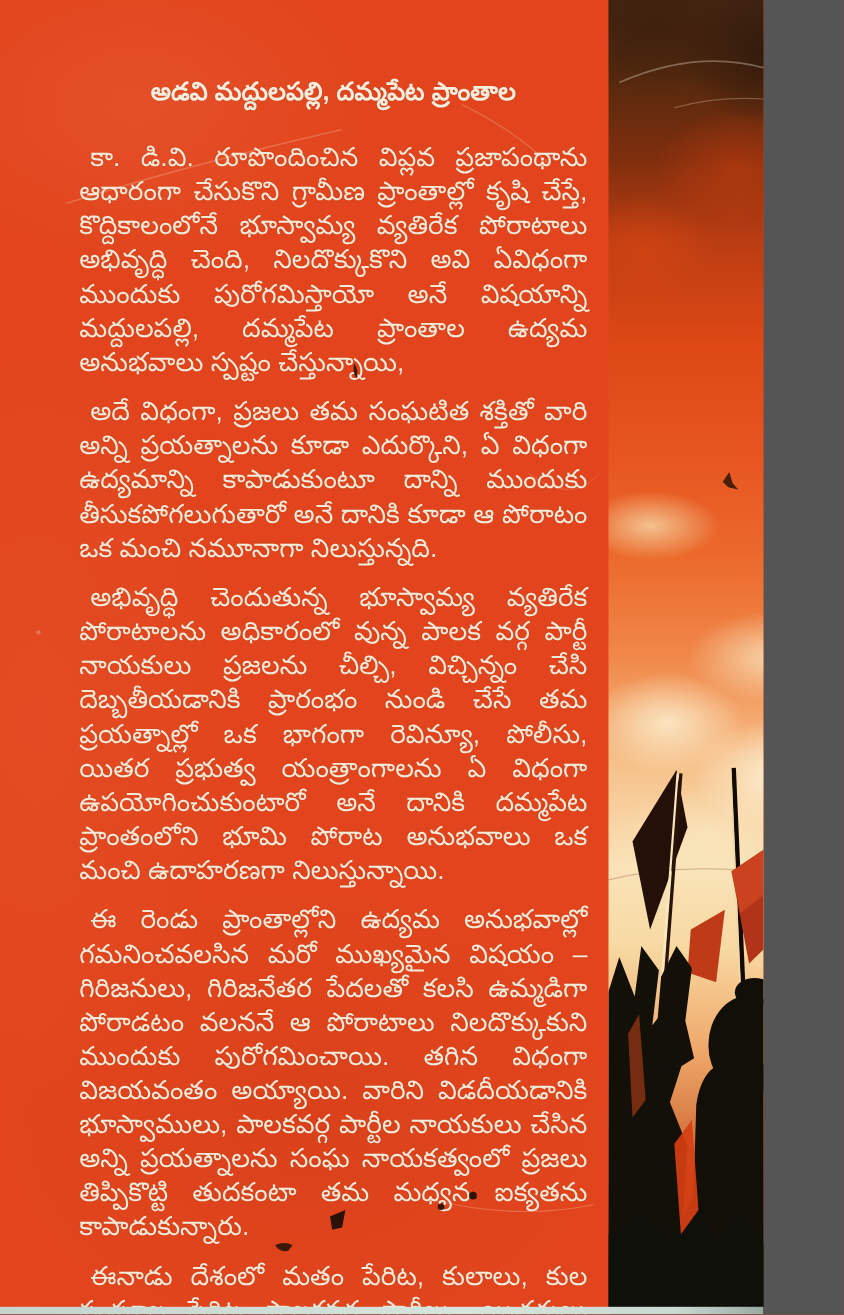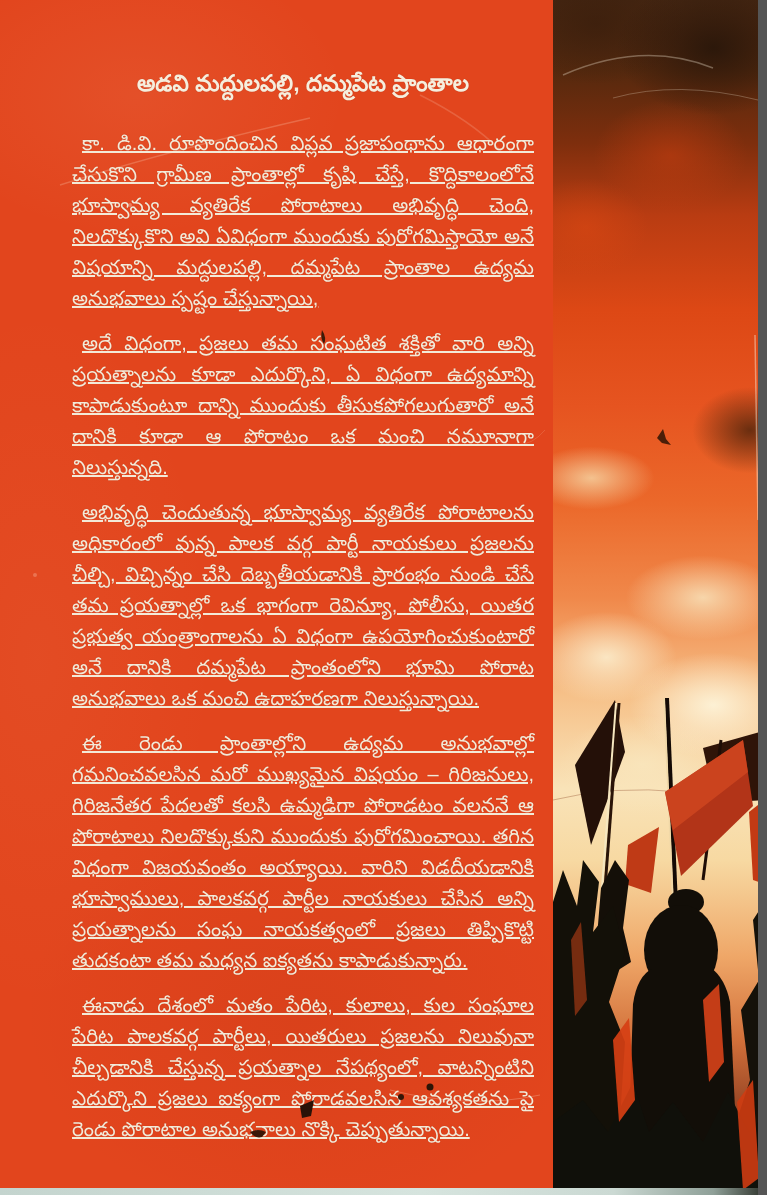--- a/index.html
+++ b/index.html
@@ -1,18 +1,18 @@
 <!DOCTYPE html>
 <html><head>
 <meta charset="utf-8">
 <style>
   html,body{margin:0;padding:0;background:#555;}
   .page{
     position:relative;
-    width:758px;height:1195px;
+    width:694px;height:1195px;
     background:#e2451d;
     overflow:hidden;
     font-family:"Liberation Sans", sans-serif;
   }
   
   .page::before{
     content:"";position:absolute;inset:0;
     background:
       radial-gradient(ellipse 300px 200px at 18% 8%, rgba(255,220,190,0.07), transparent 70%),
       radial-gradient(ellipse 400px 300px at 40% 85%, rgba(120,20,0,0.08), transparent 70%),
@@ -54,26 +54,25 @@
   .page-title{
     margin:0 0 24px 0;
     text-align:center;
     font-size:23px;font-weight:bold;line-height:42px;
     color:#f6eedd;
     text-shadow:0 0 1px rgba(120,20,0,0.4);
   }
   .page-title span{display:block;}
   .body-para{
     margin:0 0 14px 0;
-    font-size:20px;line-height:31px;
+    font-size:24px;line-height:31px;
     text-align:justify;
     text-indent:10px;
     color:#f3ead8;
     text-shadow:0 0 1px rgba(120,20,0,0.35);
-    text-decoration:underline;
   }
 
   
   .blemish-svg{position:absolute;inset:0;pointer-events:none;}
   .page-bottom-edge{
     position:absolute;left:0;bottom:0;width:767px;height:7px;
     background:linear-gradient(90deg,#c4d4ce 0%,#d6e4de 55%,#cbd9d3 80%,#8fa098 93%,#2a2e26 100%);
   }
 </style>
 </head>

